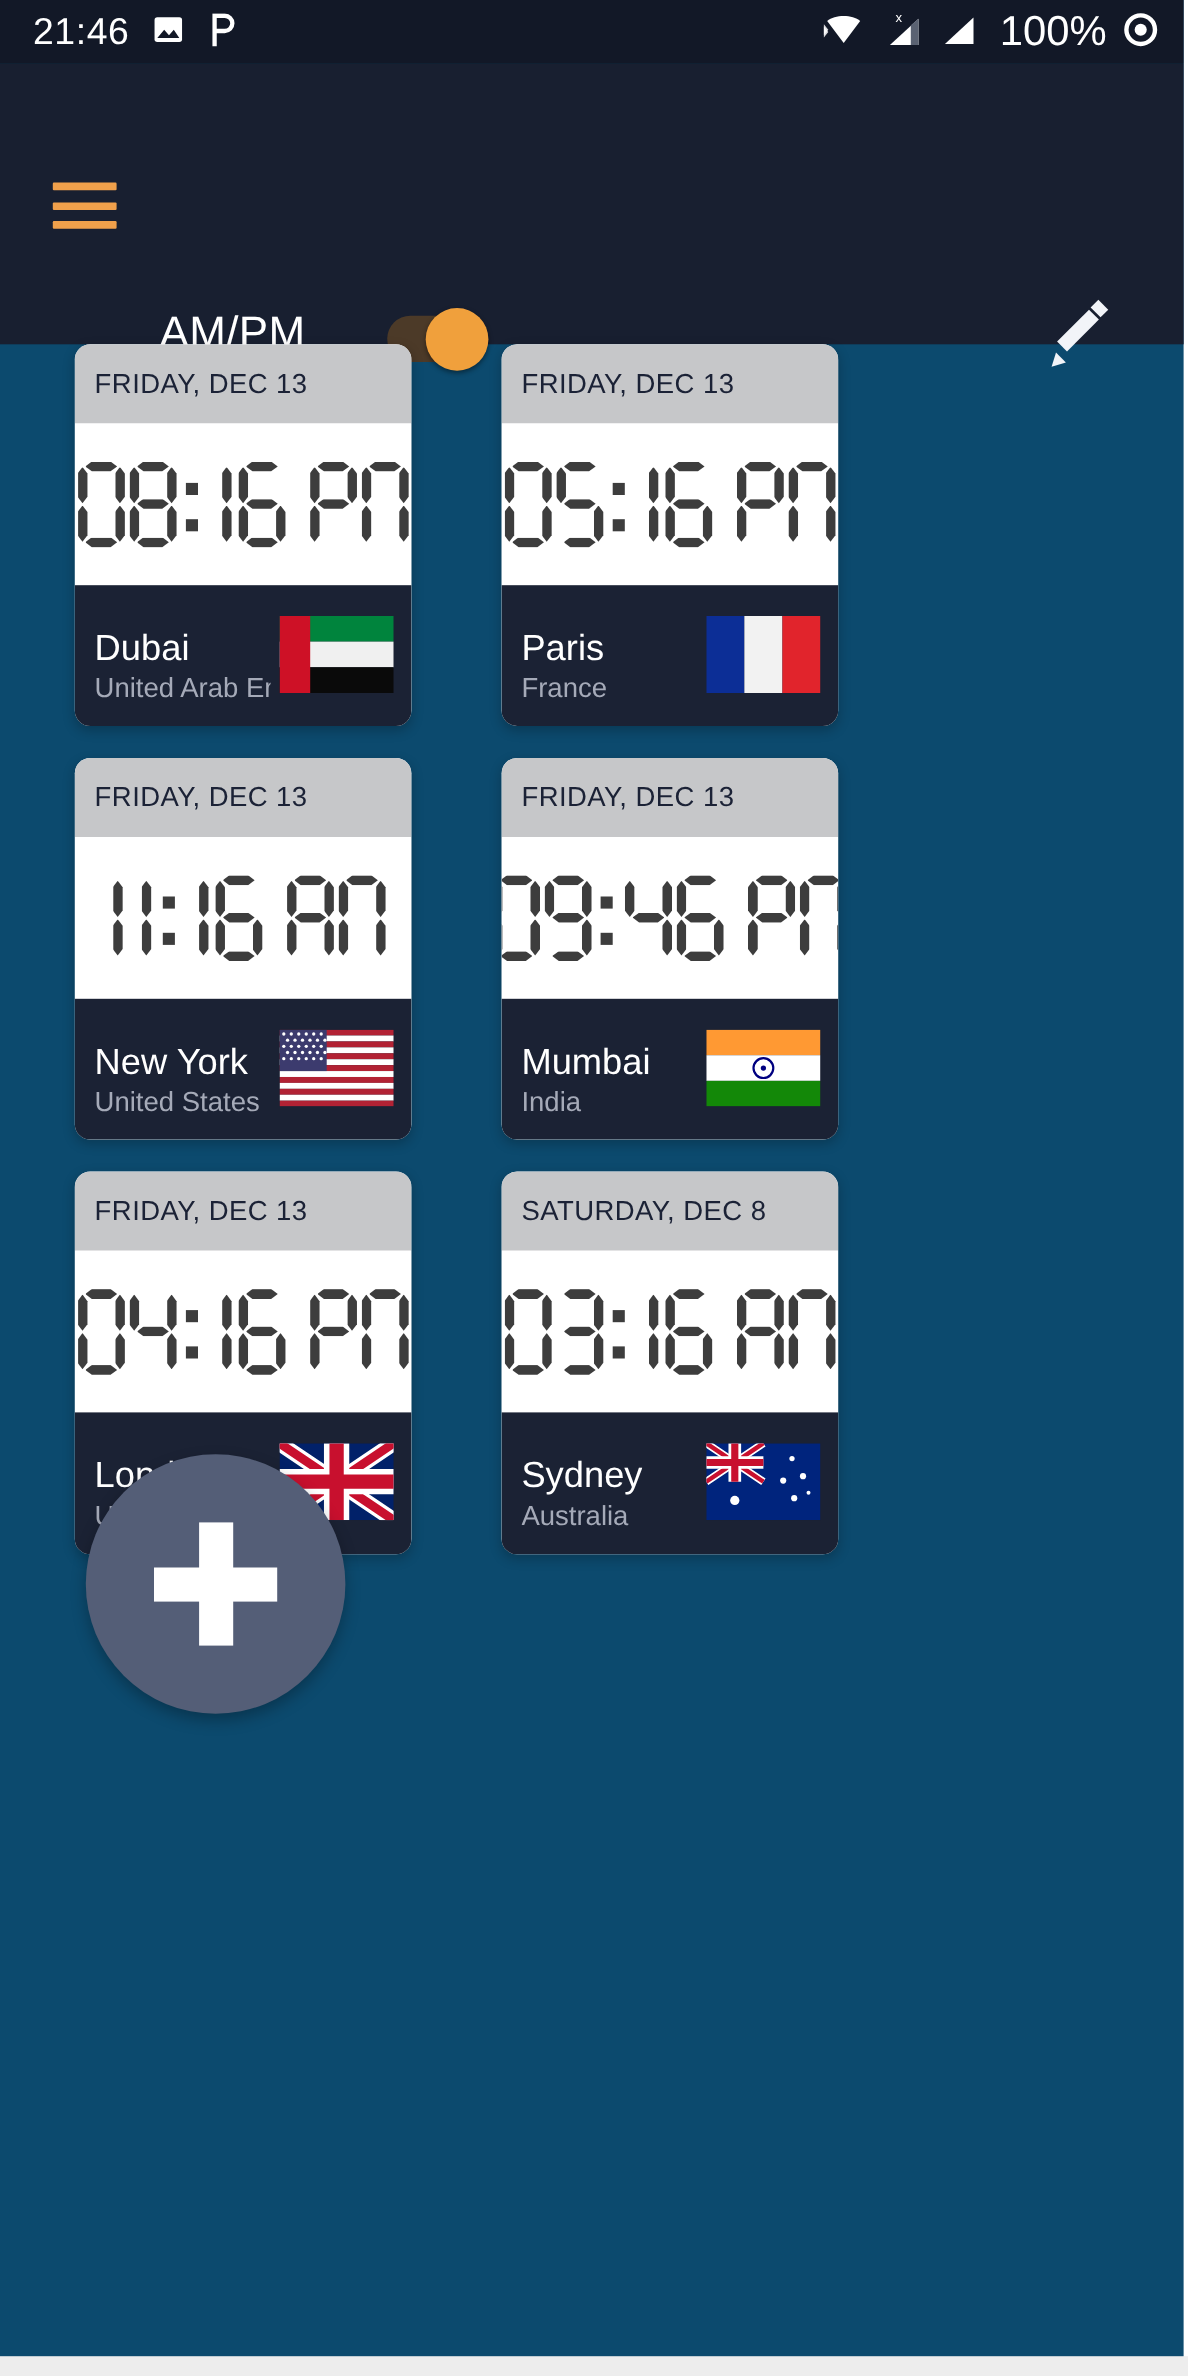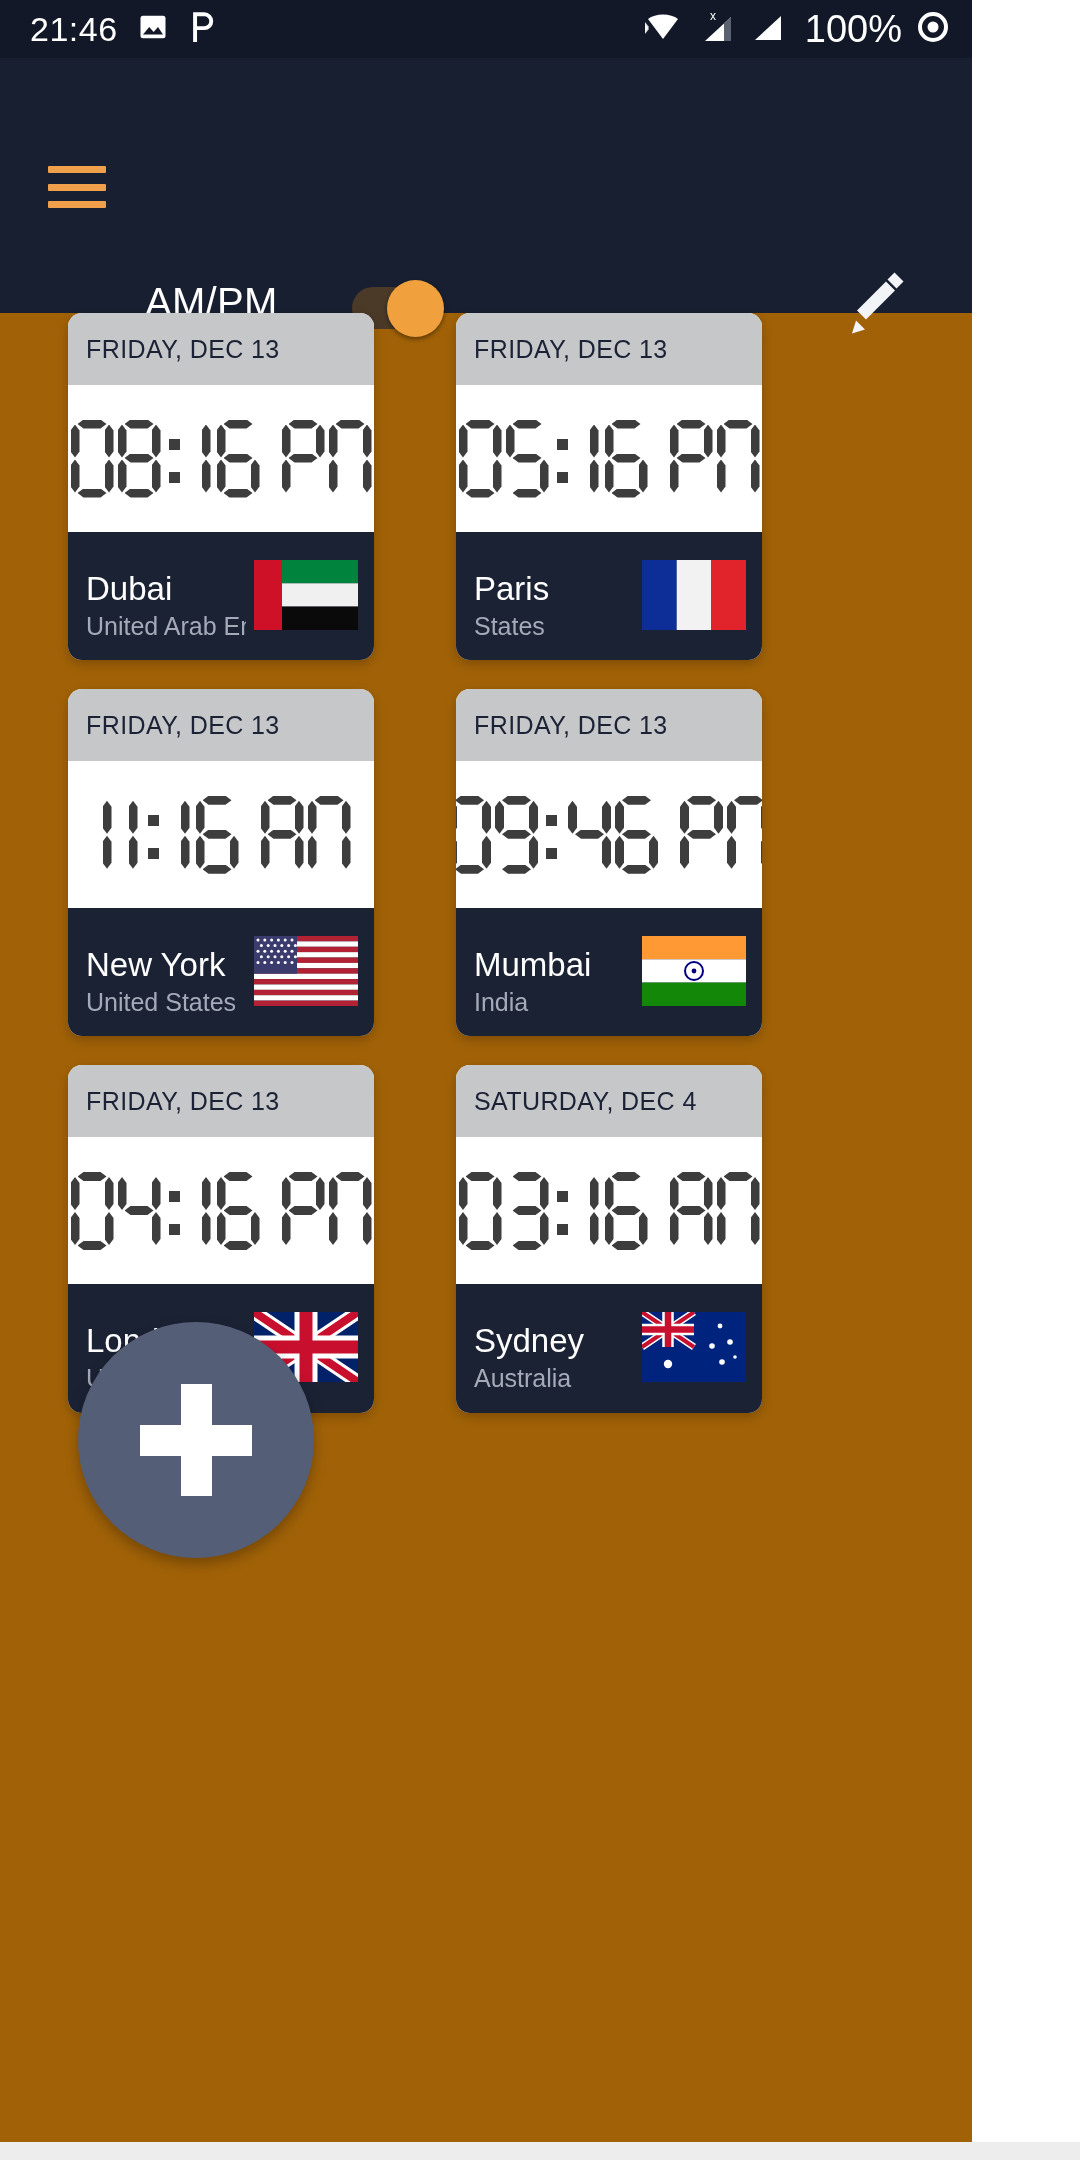--- a/index.html
+++ b/index.html
@@ -5,23 +5,23 @@
   * { box-sizing: border-box; margin: 0; padding: 0; }
   html, body {
     width: 1080px;
     height: 2160px;
     background: #ffffff;
     font-family: "Liberation Sans", sans-serif;
     overflow: hidden;
   }
   .screen {
     position: relative;
-    width: 972px;
+    width: 1076px;
     height: 2160px;
-    background: #a16207;
+    background: #0c4a6e;
   }
 
   
   .status-bar {
     height: 58px;
     background: #121827;
     display: flex;
     align-items: center;
     justify-content: space-between;
     padding: 0 22px 0 30px;
@@ -389,21 +389,21 @@
               <span class="seg s-b"></span>
               <span class="seg s-c"></span>
               <span class="seg s-e"></span>
               <span class="seg s-f"></span>
             </span>
           </span>
         </div>
         <div class="card-city">
           <div class="city-text">
             <div class="city-name">Paris</div>
-            <div class="city-country">States</div>
+            <div class="city-country">France</div>
           </div>
           <div class="flag"><svg width="104" height="70" viewBox="0 0 104 70" preserveAspectRatio="none">
               <rect x="0" y="0" width="34.7" height="70" fill="#0C2E96"></rect>
                 <rect x="34.7" y="0" width="34.6" height="70" fill="#F2F2F2"></rect>
                 <rect x="69.3" y="0" width="34.7" height="70" fill="#E1242C"></rect>
             </svg></div>
         </div>
       </div>
       <div class="card">
         <div class="card-date">FRIDAY, DEC 13</div>
@@ -632,21 +632,21 @@
           <div class="flag"><svg width="104" height="70" viewBox="0 0 104 70" preserveAspectRatio="none">
               <rect width="104" height="70" fill="#012169"></rect>
                 <path d="M0,0 L104,70 M104,0 L0,70" stroke="#FFF" stroke-width="14"></path>
                 <path d="M0,0 L104,70 M104,0 L0,70" stroke="#C8102E" stroke-width="8"></path>
                 <path d="M52,0 V70 M0,35 H104" stroke="#FFF" stroke-width="23"></path>
                 <path d="M52,0 V70 M0,35 H104" stroke="#C8102E" stroke-width="13"></path>
             </svg></div>
         </div>
       </div>
       <div class="card">
-        <div class="card-date">SATURDAY, DEC 4</div>
+        <div class="card-date">SATURDAY, DEC 8</div>
         <div class="card-time">
           <span class="digits">
             <span class="seg-char">
               <span class="seg s-a"></span>
               <span class="seg s-b"></span>
               <span class="seg s-c"></span>
               <span class="seg s-d"></span>
               <span class="seg s-e"></span>
               <span class="seg s-f"></span>
             </span>

